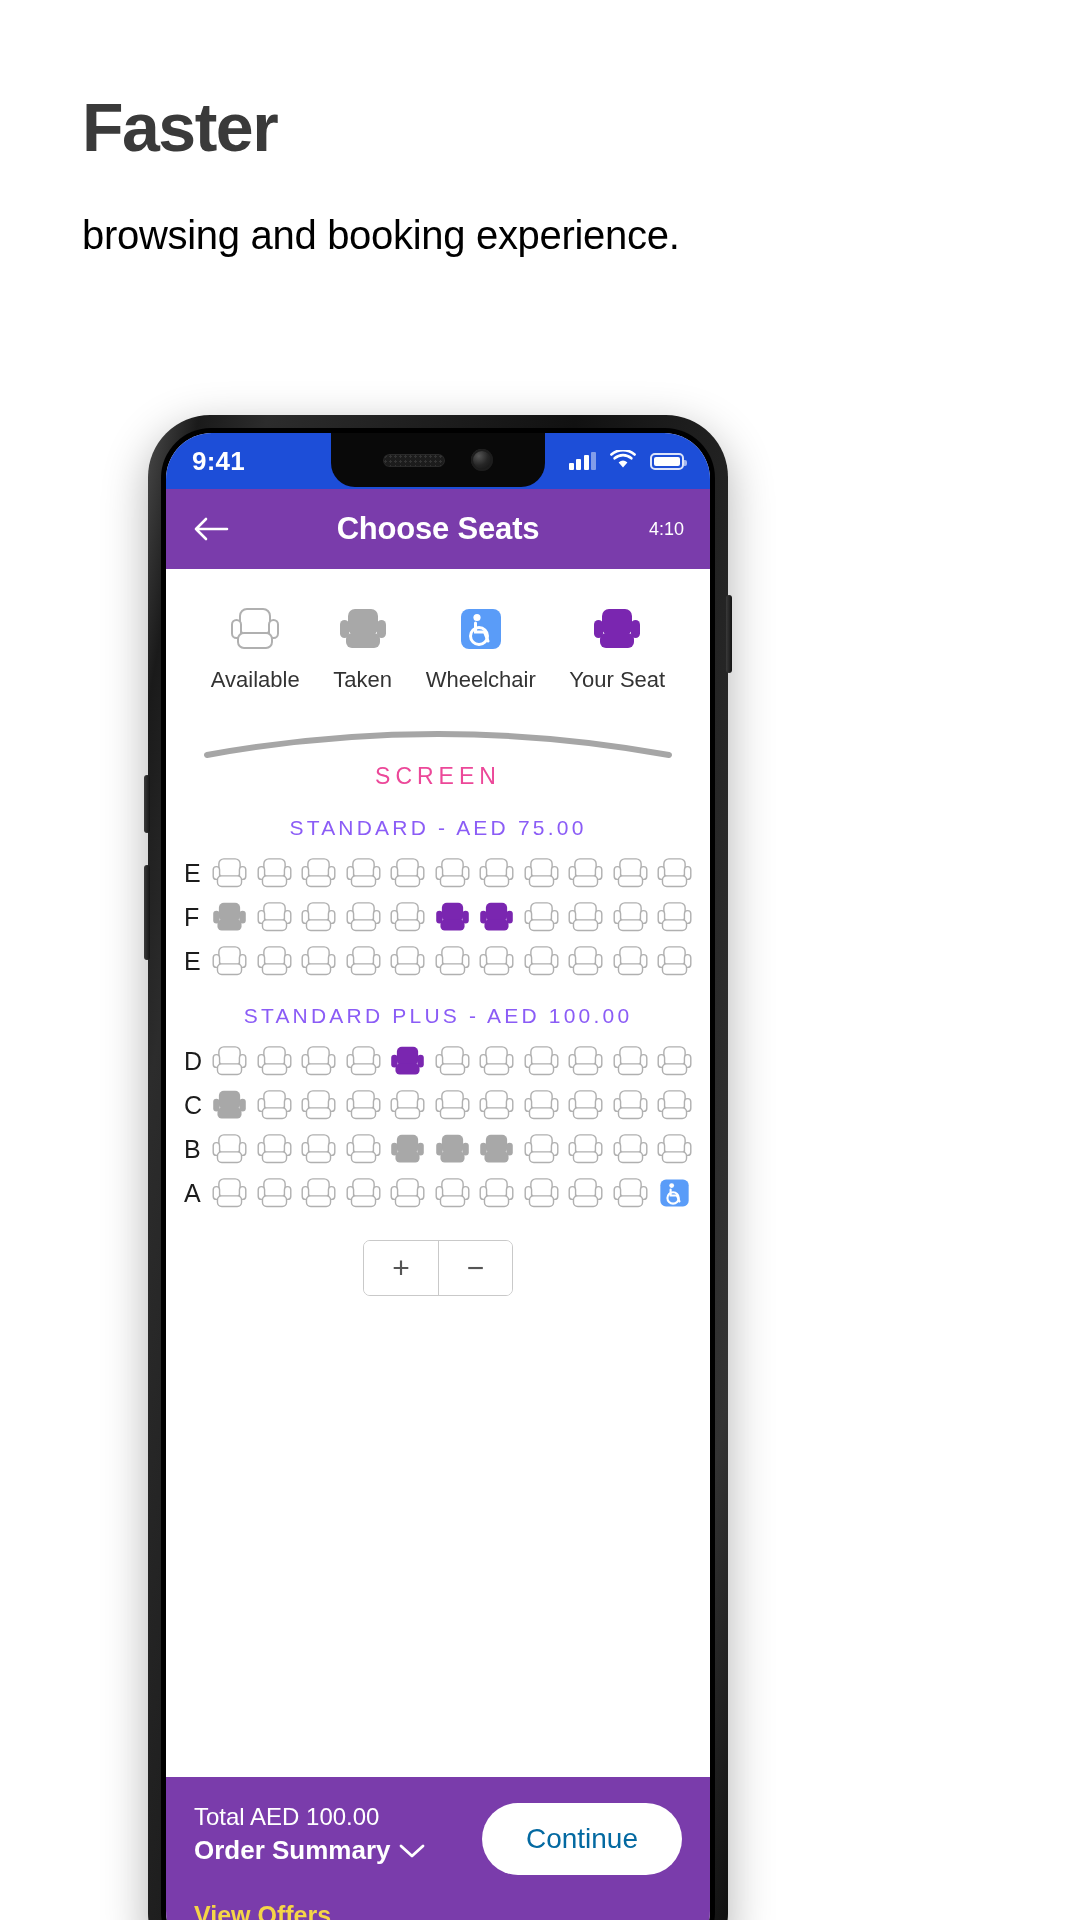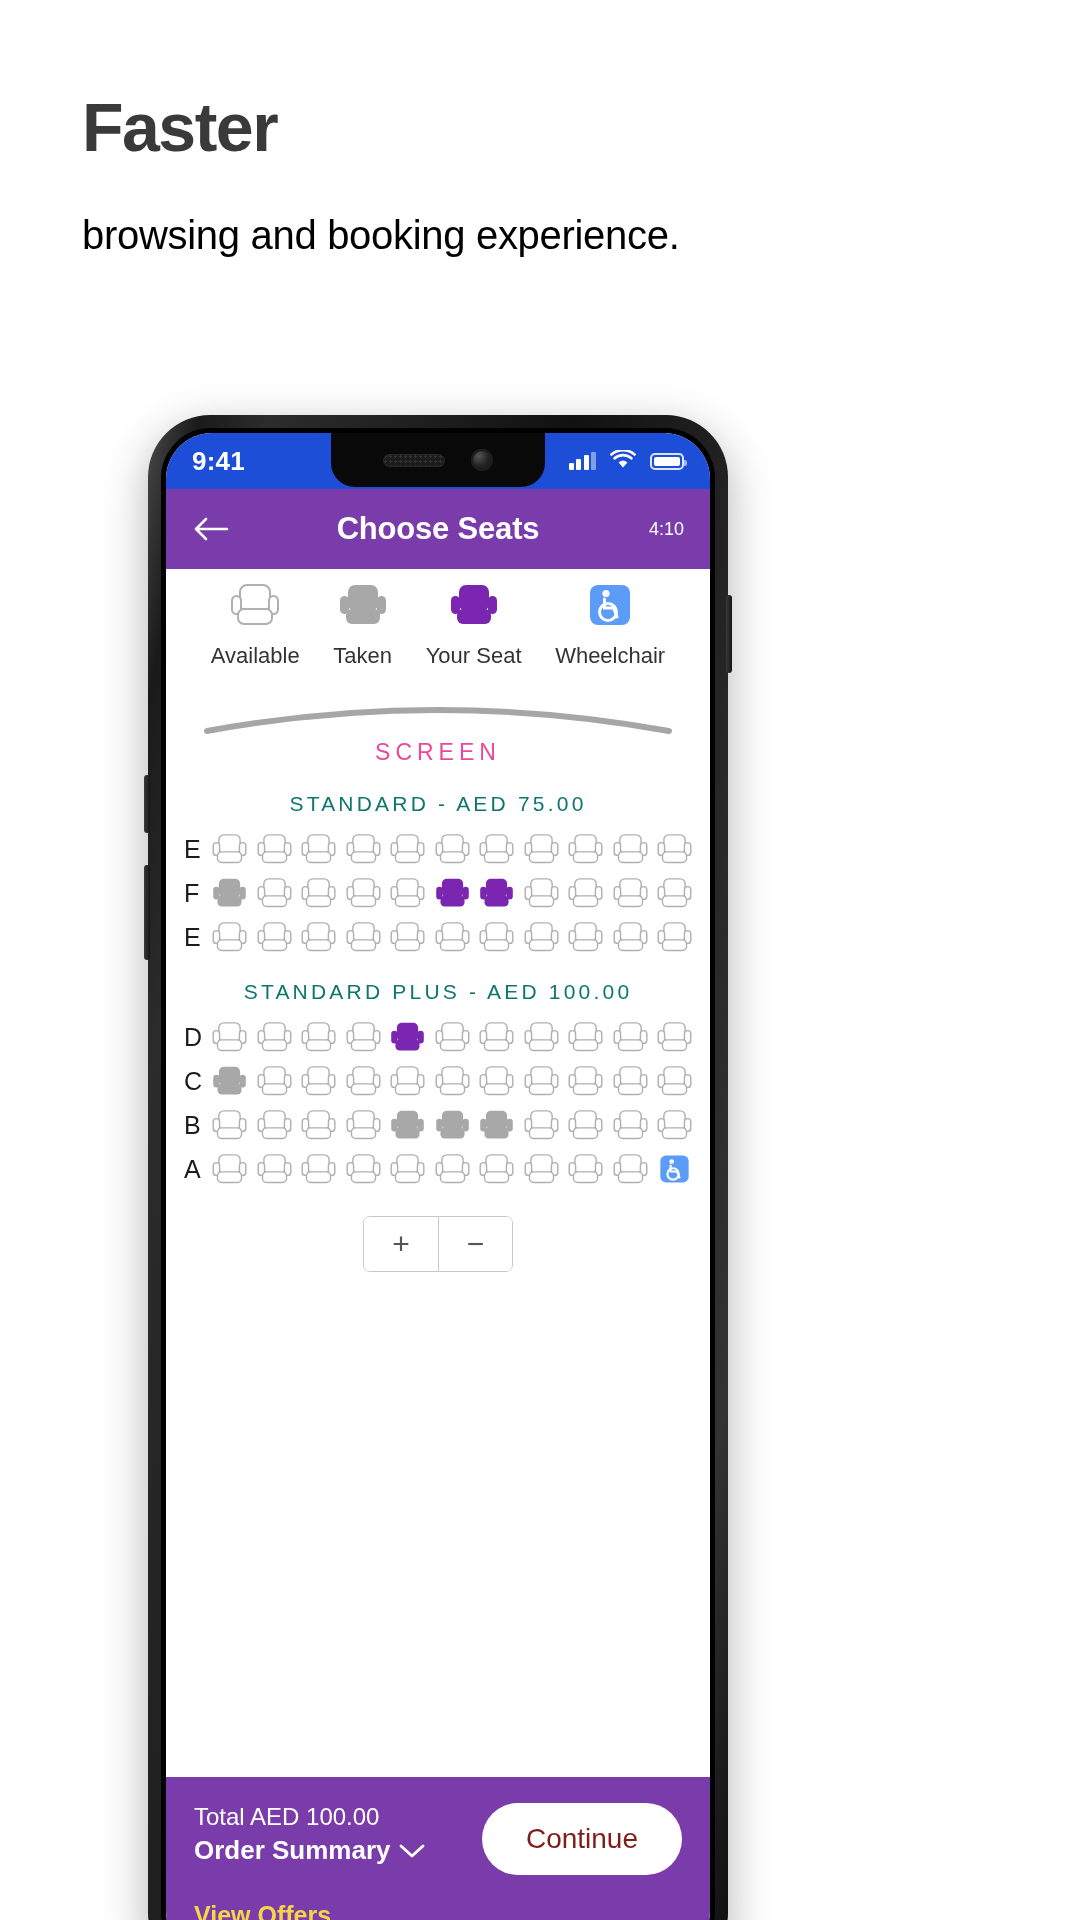--- a/index.html
+++ b/index.html
@@ -143,39 +143,39 @@
     pointer-events: none;
   }
   .timer { margin-left: auto; font-size: 18px; font-weight: 400; }
 
   
   .content { background:#fff; height: calc(100% - 56px - 80px - 180px); position:relative; }
 
   
   .legend {
     display:flex; justify-content: space-around;
-    padding: 12px 28px 0 28px;
+    padding: 36px 28px 0 28px;
   }
   .legend-item { display:flex; flex-direction:column; align-items:center; gap: 10px; }
   .legend-label { font-size: 22px; color:#333; }
 
   
   .screen-area { margin-top: 26px; text-align:center; }
   .screen-curve { display:block; margin: 0 auto; }
   .screen-word {
     margin-top: 4px;
     font-size: 23px; letter-spacing: 5px; color:#ec4899;
   }
 
   
   .section-label {
     text-align:center;
     font-size: 21px;
     letter-spacing: 3.2px;
-    color: #0f766e;
+    color: #8b5cf6;
     margin: 26px 0 16px 0;
   }
 
   
   .seat-row { display:flex; align-items:center; padding: 0 16px 0 18px; margin-bottom: 10px; }
   .row-letter { width: 26px; font-size: 25px; color:#1c1c1c; text-align:left; }
   .seats { display:flex; gap: 3px; flex: 1; justify-content: space-between; }
   .seat { width: 39px; height: 34px; position: relative; }
 
   
@@ -197,21 +197,21 @@
     padding: 26px 28px 0 28px;
     color:#fff;
   }
   .bb-row { display:flex; align-items:flex-start; }
   .bb-left { display:flex; flex-direction:column; gap: 4px; }
   .bb-total { font-size: 24px; font-weight: 400; }
   .bb-summary { display:flex; align-items:center; gap: 8px; font-size: 26px; font-weight: bold; cursor:pointer; }
   .chev { display:inline-block; }
   .continue-btn {
     margin-left:auto;
-    background:#fff; color:#7f1d1d;
+    background:#fff; color:#0369a1;
     border:0; border-radius: 36px;
     padding: 0 44px; height: 72px;
     font-size: 28px; font-weight: 400;
     cursor:pointer;
     font-family: inherit;
   }
   .view-offers {
     margin-top: 26px;
     color:#f5d547; font-size: 25px; font-weight: bold; cursor:pointer;
     display:inline-block;
@@ -293,41 +293,41 @@
                   <rect x="3" y="15" width="9" height="18" rx="4.5" fill="#a8a8a8"></rect>
                   <rect x="40" y="15" width="9" height="18" rx="4.5" fill="#a8a8a8"></rect>
                   <rect x="9" y="28" width="34" height="15" rx="6" fill="#a8a8a8"></rect>
                 </svg>
               </span>
               <span class="legend-label">Taken</span>
             </div>
 
             <div class="legend-item">
               <span>
-                <svg width="52" height="48" viewBox="0 0 52 48">
-                  <rect x="11" y="4" width="30" height="26" rx="7" fill="#7a26b0"></rect>
-                  <rect x="3" y="15" width="9" height="18" rx="4.5" fill="#7a26b0"></rect>
-                  <rect x="40" y="15" width="9" height="18" rx="4.5" fill="#7a26b0"></rect>
-                  <rect x="9" y="28" width="34" height="15" rx="6" fill="#7a26b0"></rect>
-                </svg>
-              </span>
-              <span class="legend-label">Your Seat</span>
-            </div>
-
-            <div class="legend-item">
-              <span>
                 <svg width="48" height="48" viewBox="0 0 48 48">
                   <rect x="4" y="4" width="40" height="40" rx="8" fill="#5a9cf8"></rect>
                   <circle cx="20" cy="12.5" r="3.6" fill="#fff"></circle>
                   <path d="M18.5 18 v9 h9" stroke="#fff" stroke-width="3" fill="none" stroke-linecap="round"></path>
                   <path d="M27.5 27 l3.5 9" stroke="#fff" stroke-width="3" fill="none" stroke-linecap="round"></path>
                   <circle cx="22" cy="31" r="8.5" fill="none" stroke="#fff" stroke-width="3"></circle>
                 </svg>
               </span>
               <span class="legend-label">Wheelchair</span>
+            </div>
+
+            <div class="legend-item">
+              <span>
+                <svg width="52" height="48" viewBox="0 0 52 48">
+                  <rect x="11" y="4" width="30" height="26" rx="7" fill="#7a26b0"></rect>
+                  <rect x="3" y="15" width="9" height="18" rx="4.5" fill="#7a26b0"></rect>
+                  <rect x="40" y="15" width="9" height="18" rx="4.5" fill="#7a26b0"></rect>
+                  <rect x="9" y="28" width="34" height="15" rx="6" fill="#7a26b0"></rect>
+                </svg>
+              </span>
+              <span class="legend-label">Your Seat</span>
             </div>
           </div>
 
           <div class="screen-area">
             <svg class="screen-curve" width="470" height="40" viewBox="0 0 470 40">
               <path d="M4 36 Q235 -6 466 36" stroke="#a6a6a6" stroke-width="6" fill="none" stroke-linecap="round"></path>
             </svg>
             <div class="screen-word">SCREEN</div>
           </div>
 

